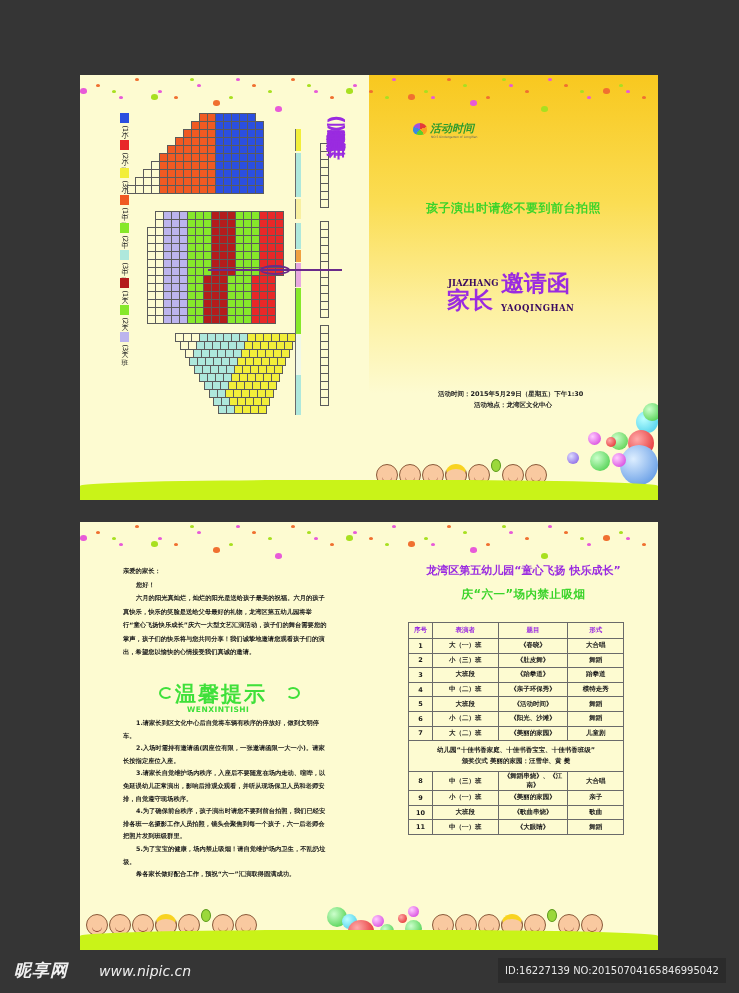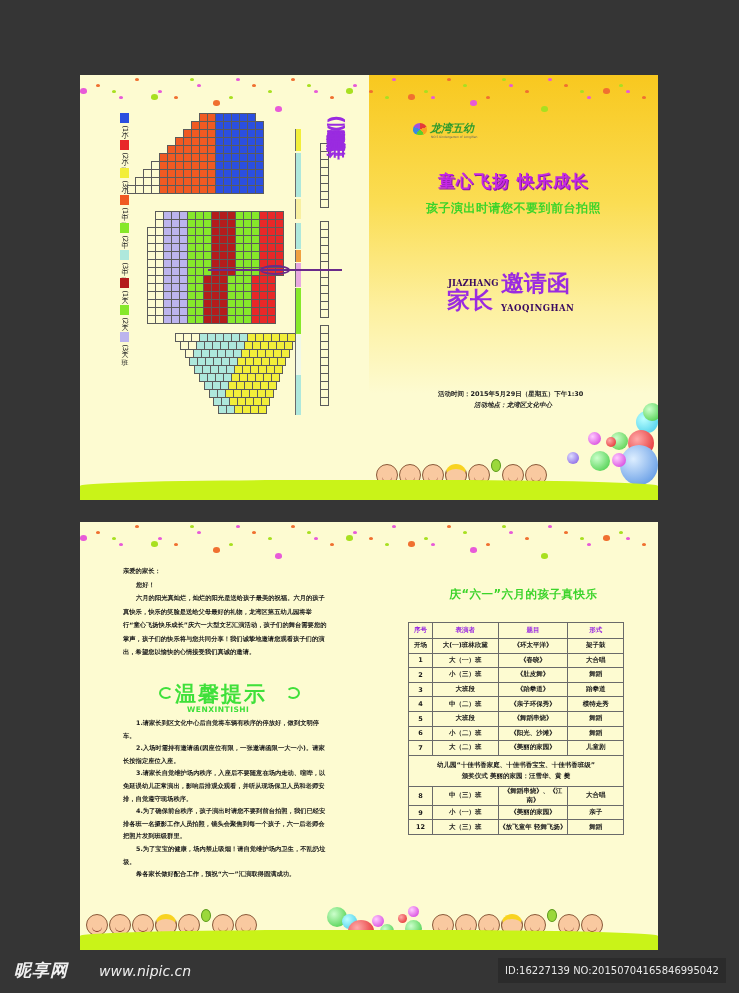--- a/index.html
+++ b/index.html
@@ -56,21 +56,21 @@
   .ornament .line { position: absolute; left: 0; top: 3px; width: 100%; height: 2px; background: #6a2a8a; }
   .ornament .knot { position: absolute; left: 52px; top: -1px; width: 30px; height: 10px; border: 2px solid #6a2a8a; border-radius: 50%; background: transparent; }
 
   .inv-py1 { position: absolute; left: 449px; top: 278px; font-family: "DejaVu Serif", serif; font-size: 8.5px; font-weight: bold; color: #3a0a60; }
   .inv-big1 { position: absolute; left: 446px; top: 286px; font-size: 23px; color: #9a2be0; font-weight: bold; line-height: 26px; }
   .inv-big2 { position: absolute; left: 502px; top: 270px; font-size: 23px; color: #9a2be0; font-weight: bold; line-height: 26px; }
   .inv-py2 { position: absolute; left: 502px; top: 303px; font-family: "DejaVu Serif", serif; font-size: 8.5px; font-weight: bold; color: #3a0a60; letter-spacing: 0.5px; }
 
   .event-info { position: absolute; left: 289px; width: 289px; top: 390px; font-size: 6.5px; font-weight: bold; color: #222; }
   .event-line1 { position: absolute; left: 148px; top: 0; white-space: nowrap; }
-  .event-line2 { position: absolute; left: 183px; top: 11px; white-space: nowrap; font-style: italic; }
+  .event-line2 { position: absolute; left: 183px; top: 11px; white-space: nowrap; }
 
   
   .letter { position: absolute; left: 43px; top: 42px; width: 205px; font-size: 6.3px; color: #1a1a1a; line-height: 13.5px; font-weight: bold; }
   .letter p { text-indent: 0; }
   .letter .ind { text-indent: 13px; }
 
   .tips-title { position: absolute; left: 95px; top: 158px; font-size: 21px; font-weight: bold; color: #3fe03a; font-family: "DejaVu Serif", serif; letter-spacing: 2px; }
   .tips-swirl { position: absolute; left: 79px; top: 165px; width: 14px; height: 12px; border: 2px solid #3fe03a; border-radius: 50%; border-right-color: transparent; }
   .tips-swirl.r { left: 206px; border-left-color: transparent; border-right-color: #3fe03a; }
   .tips-py { position: absolute; left: 107px; top: 183px; font-size: 7.5px; color: #3fe03a; letter-spacing: 0.5px; font-weight: bold; }
@@ -755,25 +755,24 @@
         <div class="seat"></div>
         <div class="seat"></div>
         <div class="seat"></div>
       </div>
     </div>
 
   <div class="chart-title">龙湾区第五幼儿园六一汇演座位安排表(详细)</div>
 
   <div class="logo">
     <div class="logo-hand"></div>
-    <div class="logo-text">龙湾五幼</div>
+    <div class="logo-text">活动时间</div>
   </div>
   <div class="logo-sub">NO.5 Kindergarten of LongWan</div>
 
-  <div class="cover-slogan">童心飞扬 快乐成长</div>
   <div class="cover-sub">孩子演出时请您不要到前台拍照</div>
 
   <div class="ornament" style="left:128px;top:191px;">
     <div class="line"></div>
     <div class="knot"></div>
   </div>
   <div class="inv-py1" style="left:368px;top:203px;">JIAZHANG</div>
   <div class="inv-big1" style="left:367px;top:212px;">家长</div>
   <div class="inv-big2" style="left:421px;top:195px;">邀请函</div>
   <div class="inv-py2" style="left:421px;top:228px;">YAOQINGHAN</div>
@@ -871,39 +870,34 @@
 
   <div class="tips">
     <p>1.请家长到区文化中心后自觉将车辆有秩序的停放好，做到文明停车。</p>
     <p>2.入场时需持有邀请函(因座位有限，一张邀请函限一大一小)。请家长按指定座位入座。</p>
     <p>3.请家长自觉维护场内秩序，入座后不要随意在场内走动、喧哗，以免延误幼儿正常演出，影响后排观众观看，并听从现场保卫人员和老师安排，自觉遵守现场秩序。</p>
     <p>4.为了确保前台秩序，孩子演出时请您不要到前台拍照，我们已经安排各班一名摄影工作人员拍照，镜头会聚焦到每一个孩子，六一后老师会把照片发到班级群里。</p>
     <p>5.为了宝宝的健康，场内禁止吸烟！请自觉维护场内卫生，不乱扔垃圾。</p>
     <p>希各家长做好配合工作，预祝“六一”汇演取得圆满成功。</p>
   </div>
 
-  <div class="prog-title2">庆“六一”六月的孩子真快乐</div>
+  <div class="prog-title1">龙湾区第五幼儿园“童心飞扬  快乐成长”</div>
+  <div class="prog-title2">庆“六一”场内禁止吸烟</div>
 
   <table class="prog">
     <tbody>
         <tr>
       <th class="col-no">序号</th>
       <th class="col-perf">表演者</th>
       <th class="col-title">题目</th>
       <th class="col-form">形式</th>
     </tr>
     </tbody>
       <tbody id="rows1">
         <tr>
-          <td>开场</td>
-          <td>大(一)班林欣黛</td>
-          <td>《环太平洋》</td>
-          <td>架子鼓</td>
-        </tr>
-        <tr>
           <td>1</td>
           <td>大（一）班</td>
           <td>《春晓》</td>
           <td>大合唱</td>
         </tr>
         <tr>
           <td>2</td>
           <td>小（三）班</td>
           <td>《肚皮舞》</td>
           <td>舞蹈</td>
@@ -916,21 +910,21 @@
         </tr>
         <tr>
           <td>4</td>
           <td>中（二）班</td>
           <td>《亲子环保秀》</td>
           <td>模特走秀</td>
         </tr>
         <tr>
           <td>5</td>
           <td>大班段</td>
-          <td>《舞蹈串烧》</td>
+          <td>《活动时间》</td>
           <td>舞蹈</td>
         </tr>
         <tr>
           <td>6</td>
           <td>小（二）班</td>
           <td>《阳光、沙滩》</td>
           <td>舞蹈</td>
         </tr>
         <tr>
           <td>7</td>
@@ -954,23 +948,29 @@
           <td>《舞蹈串烧》、《江南》</td>
           <td>大合唱</td>
         </tr>
         <tr>
           <td>9</td>
           <td>小（一）班</td>
           <td>《美丽的家园》</td>
           <td>亲子</td>
         </tr>
         <tr>
-          <td>12</td>
-          <td>大（三）班</td>
-          <td>《放飞童年 轻舞飞扬》</td>
+          <td>10</td>
+          <td>大班段</td>
+          <td>《歌曲串烧》</td>
+          <td>歌曲</td>
+        </tr>
+        <tr>
+          <td>11</td>
+          <td>中（一）班</td>
+          <td>《大眼睛》</td>
           <td>舞蹈</td>
         </tr>
       </tbody>
   </table>
 
   <div>
     <div class="bubble" style="left:247px;top:385px;width:20px;height:20px;background:radial-gradient(circle at 35% 35%,#cfc,#38c838);"></div>
     <div class="bubble" style="left:262px;top:392px;width:15px;height:15px;background:radial-gradient(circle at 35% 35%,#bff,#3bc8e8);"></div>
     <div class="bubble" style="left:268px;top:398px;width:26px;height:22px;background:radial-gradient(circle at 35% 35%,#faa,#e02020);"></div>
     <div class="bubble" style="left:292px;top:393px;width:12px;height:12px;background:radial-gradient(circle at 35% 35%,#fcf,#d030d8);"></div>

